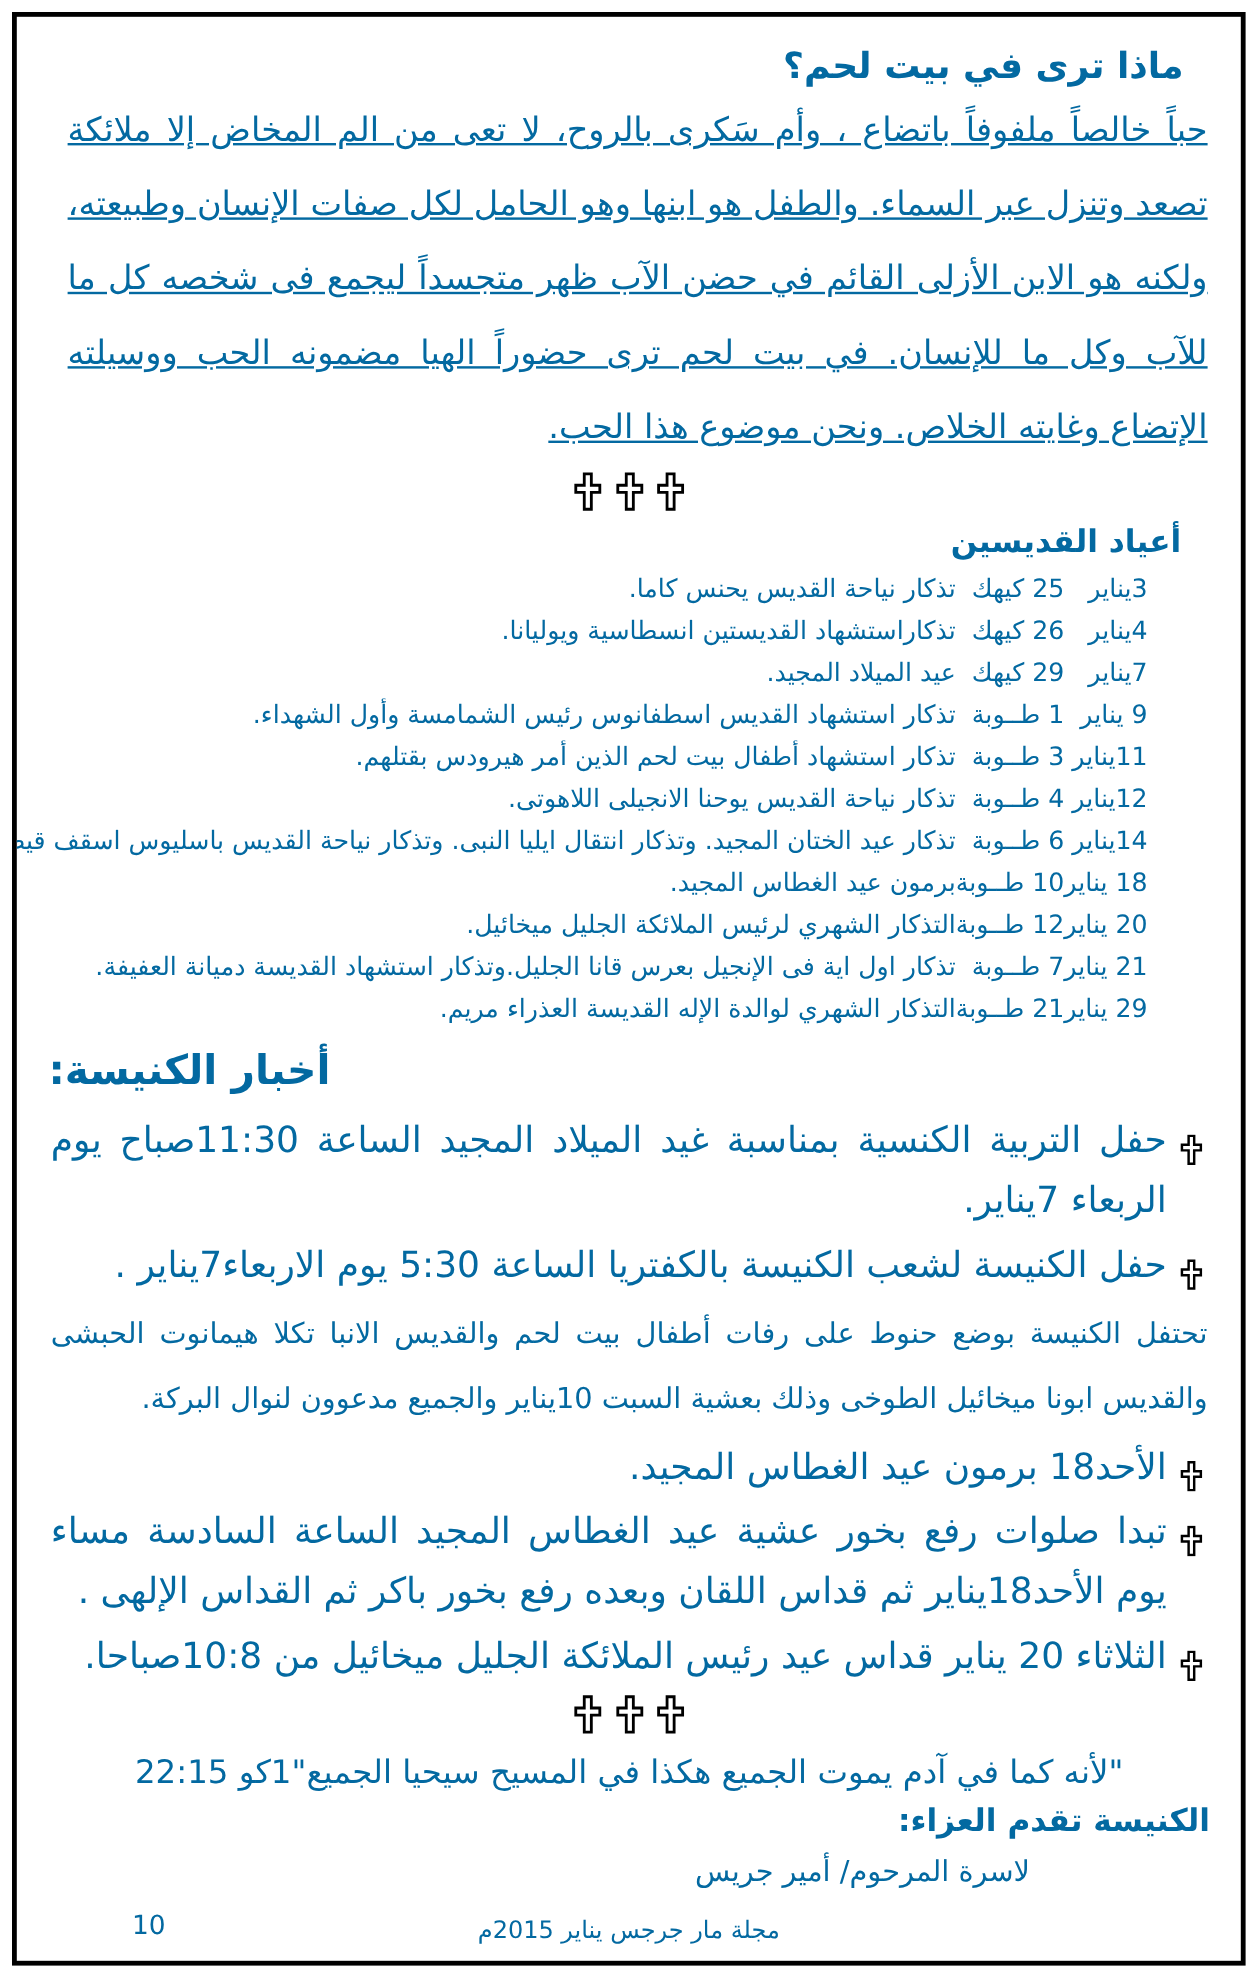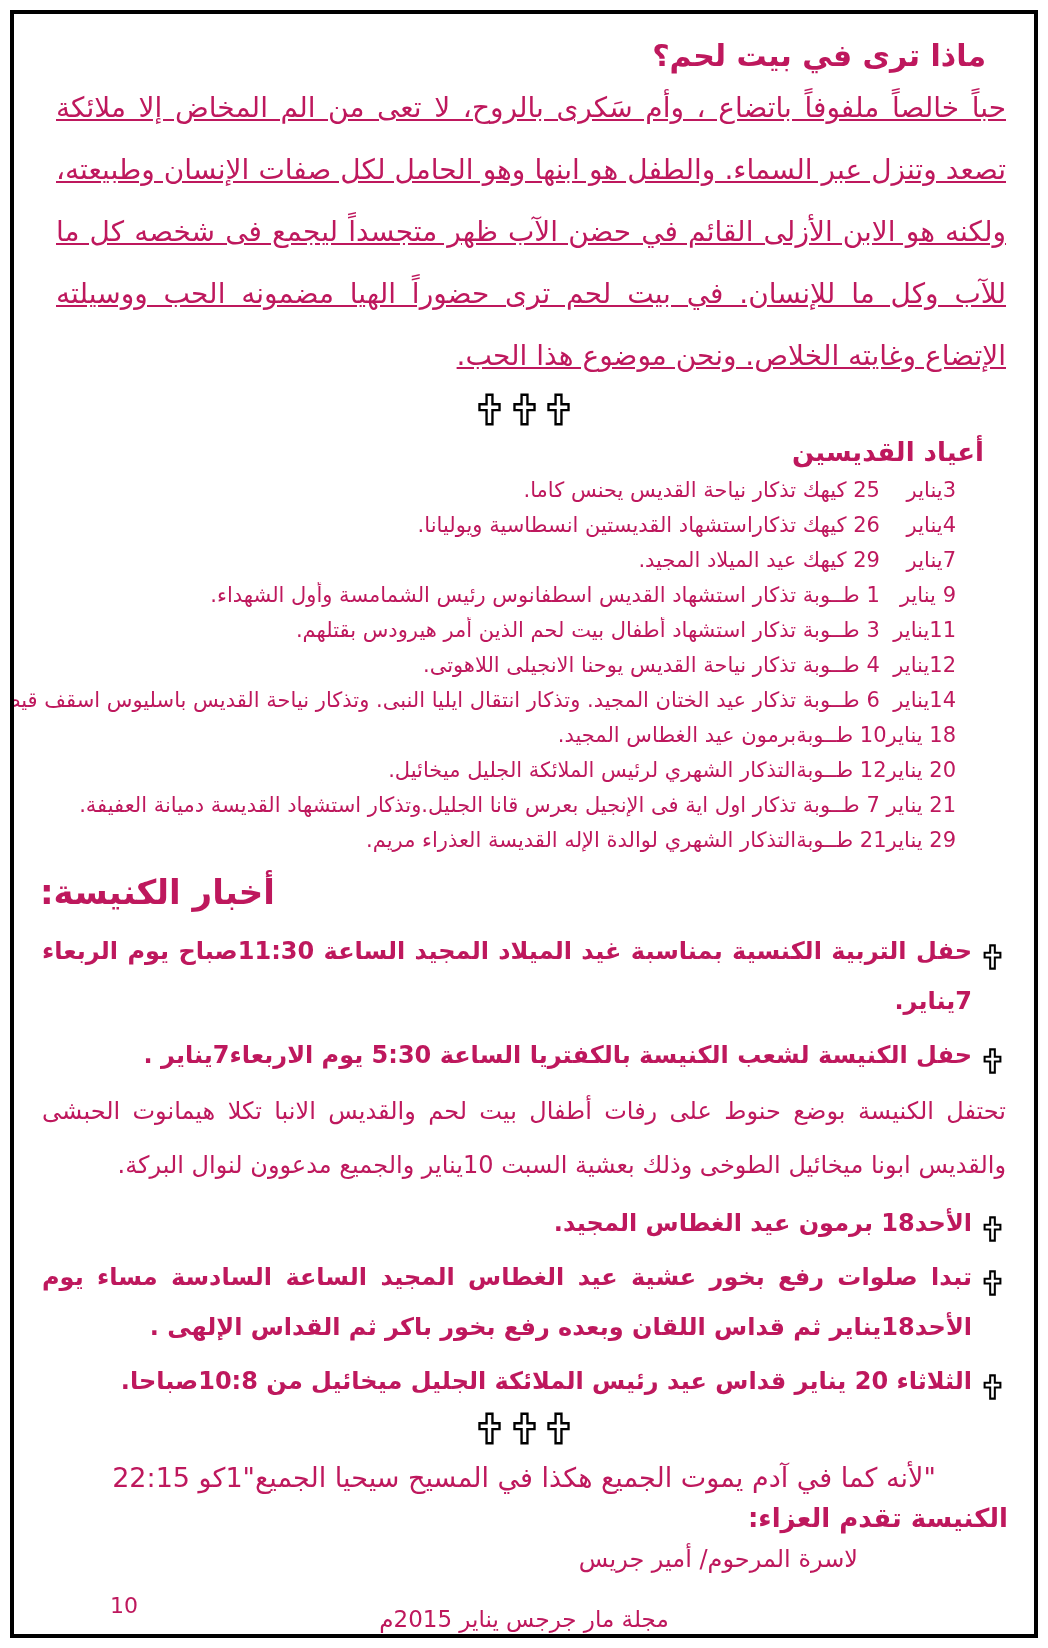--- a/index.html
+++ b/index.html
@@ -1,21 +1,21 @@
 <!DOCTYPE html>
 <html lang="ar" dir="rtl"><head>
 <meta charset="utf-8">
 <style>
   html,body{margin:0;padding:0;background:#fff;}
   .page{
     position:relative;
     width:1048px;height:1648px;
     background:#fff;
     font-family:"DejaVu Sans",sans-serif;
-    color:#be185d;
+    color:#0369a1;
     direction:rtl;
     overflow:hidden;
   }
   .frame{
     position:absolute;inset:10px;
     border:4px solid #000;
     pointer-events:none;
   }
   .content{
     position:absolute;
@@ -55,40 +55,39 @@
     border-collapse:collapse;
   }
   table.feasts td{
     padding:0 0 9px 0;
     vertical-align:baseline;
     font-size:21px;
     line-height:26px;
     white-space:nowrap;
   }
   td.c-date{width:96px;text-align:right;}
-  td.c-coptic{width:118px;text-align:center;}
+  td.c-coptic{width:118px;text-align:right;}
   td.c-desc{
     text-align:right;
     padding-right:34px;
     font-size:19px;
     overflow:hidden;
   }
   .news-heading{
     font-size:34px;font-weight:bold;
     text-align:left;
     margin:10px 0 14px 0;
   }
   .news-entry{
     position:relative;
-    font-size:24px;
+    font-size:30px;
     line-height:50px;
     text-align:justify;
     padding-right:34px;
     margin:0 2px 4px 2px;
-    font-weight:bold;
   }
   .news-entry .bullet{
     position:absolute;
     right:4px;top:11px;
   }
   .news-paragraph{
     font-size:24px;
     line-height:54px;
     text-align:justify;
     margin:2px 2px 6px 2px;
@@ -103,23 +102,23 @@
     text-align:right;
     margin:10px 0 12px 0;
   }
   .condolence-recipient{
     font-size:24px;
     text-align:right;
     padding-right:150px;
   }
   .footer-title{
     position:absolute;
-    bottom:16px;left:0;right:0;
+    bottom:28px;left:0;right:0;
     text-align:center;
-    font-size:23px;
+    font-size:20px;
   }
   .page-number{
     position:absolute;
     bottom:30px;left:auto;right:auto;
     font-size:22px;
   }
   .page-number{left:78px;margin-left:32px;}  
 </style>
 </head>
 <body>

